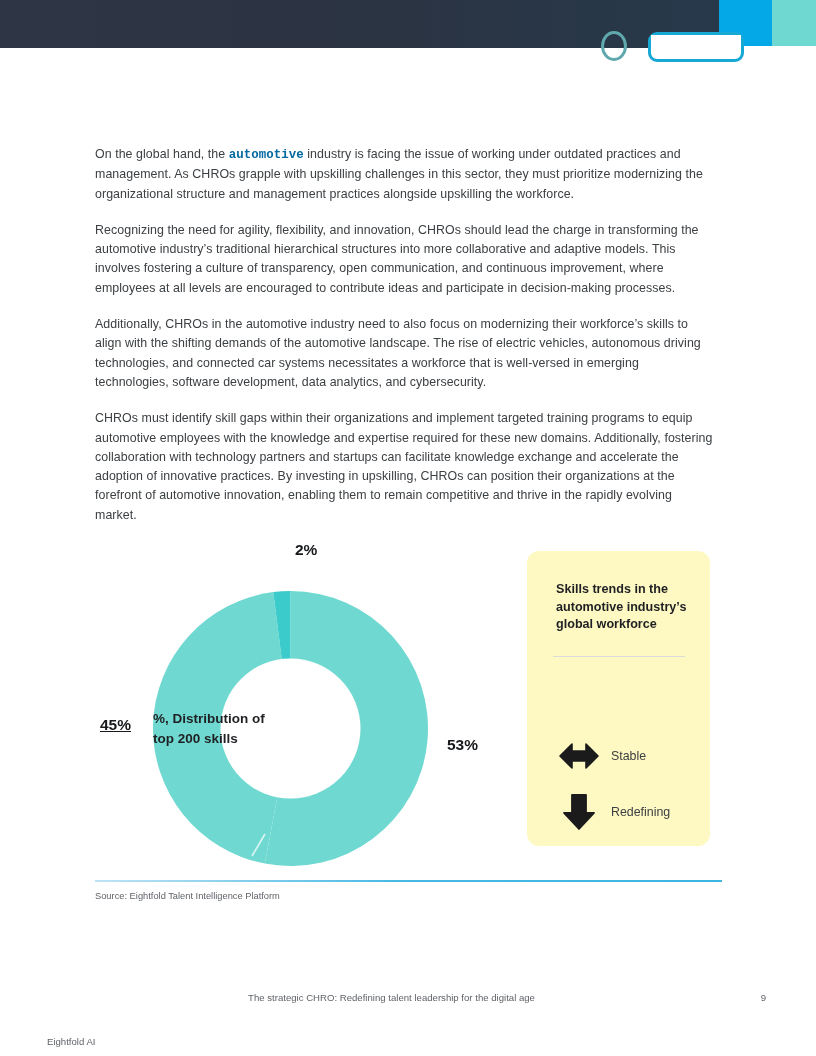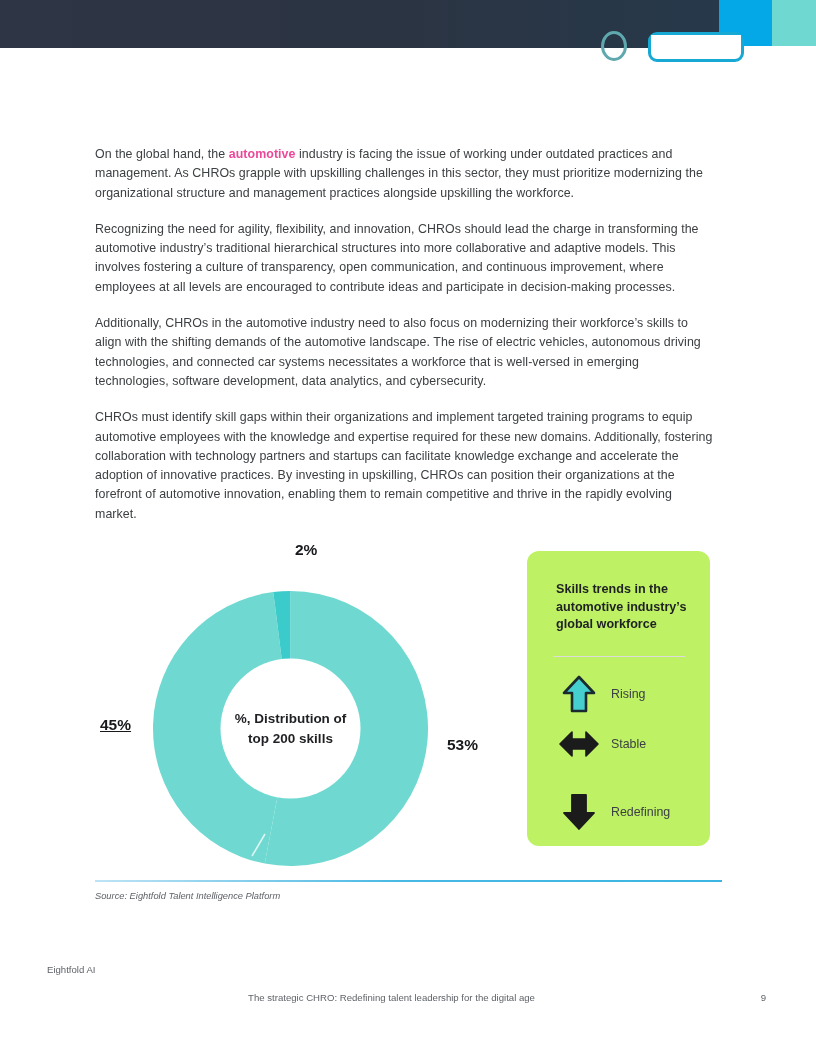--- a/index.html
+++ b/index.html
@@ -74,21 +74,21 @@
     top: 145px;
     width: 620px;
   }
   .para {
     font-size: 12.4px;
     line-height: 19.3px;
     color: #3c4043;
     margin: 0 0 17px 0;
     letter-spacing: 0.005em;
   }
-  .para b { font-weight: 700; color: #ec4899; }
+  .para b { font-weight: 700; color: #0369a1; font-family: Liberation Mono, monospace; }
 
   
   .chart-area {
     position: absolute;
     left: 0; top: 525px;
     width: 816px;
     height: 345px;
   }
   .donut-wrap {
     position: absolute;
@@ -96,21 +96,21 @@
     width: 275px; height: 275px;
   }
   .donut-svg { display: block; }
 
   .donut-center {
     position: absolute;
     left: 0; top: 0;
     width: 275px; height: 275px;
     display: flex;
     flex-direction: column;
-    align-items: center;
+    align-items: flex-start;
     justify-content: center;
     pointer-events: none;
   }
   .donut-center-line {
     font-size: 13.5px;
     font-weight: 700;
     color: #1f2023;
     line-height: 20px;
     text-align: center;
   }
@@ -123,21 +123,21 @@
   }
   .lbl-top    { left: 295px; top: 541px; }
   .lbl-left   { left: 100px; top: 716px; text-decoration: underline; }
   .lbl-right  { left: 447px; top: 716px; margin-top: 20px; }
 
   
   .legend-card {
     position: absolute;
     left: 527px; top: 551px;
     width: 183px; height: 295px;
-    background: #bef264;
+    background: #fef9c3;
     border-radius: 12px;
   }
   .legend-title {
     position: absolute;
     left: 29px; top: 30px;
     width: 135px;
     font-size: 12.6px;
     font-weight: 700;
     line-height: 17.5px;
     color: #1f2023;
@@ -150,21 +150,21 @@
   }
   .legend-row {
     position: absolute;
     left: 26px;
     width: 140px;
     height: 46px;
     display: flex;
     align-items: center;
   }
   .legend-row-0 { top: 120px; }
-  .legend-row-1 { top: 170px; text-align: right; }
+  .legend-row-1 { top: 182px; text-align: right; }
   .legend-row-2 { top: 238px; }
   .legend-icon {
     width: 52px;
     display: flex;
     align-items: center;
     justify-content: center;
   }
   .legend-label {
     font-size: 12.4px;
     color: #3c4043;
@@ -176,27 +176,26 @@
     position: absolute;
     left: 95px; top: 880px;
     width: 627px; height: 1.5px;
     background: linear-gradient(90deg, #bfe3f5 0%, #49b9e4 48%, #3cb5e2 100%);
   }
   .source-text {
     position: absolute;
     left: 95px; top: 891px;
     font-size: 9.3px;
     color: #5f6368;
-    font-style: italic;
   }
 
   
   .footer-left {
     position: absolute;
-    left: 47px; top: 964px;
+    left: 47px; top: 1036px;
     font-size: 9.6px;
     color: #5f6368;
   }
   .footer-center {
     position: absolute;
     left: 0; top: 992px;
     width: 783px;
     text-align: center;
     font-size: 9.6px;
     color: #5f6368;
@@ -247,28 +246,20 @@
 </div>
 
 <div class="lbl lbl-top">2%</div>
 <div class="lbl lbl-left">45%</div>
 <div class="lbl lbl-right">53%</div>
 
 <div class="legend-card">
   <div class="legend-title">Skills trends in the automotive industry’s global workforce</div>
   <div class="legend-divider"></div>
 
-  <div class="legend-row legend-row-0">
-    <span class="legend-icon">
-      <svg width="34" height="38" viewBox="0 0 34 38">
-        <path d="M17 2 L32 18 L24 18 L24 36 L10 36 L10 18 L2 18 Z" fill="#45cfcf" stroke="#1b2a2e" stroke-width="2.6" stroke-linejoin="round"></path>
-      </svg>
-    </span>
-    <span class="legend-label">Rising</span>
-  </div>
 
   <div class="legend-row legend-row-1">
     <span class="legend-icon">
       <svg width="42" height="30" viewBox="0 0 42 30">
         <path d="M2 15 L14 3 L14 10 L28 10 L28 3 L40 15 L28 27 L28 20 L14 20 L14 27 Z" fill="#1b1b1b" stroke="#1b1b1b" stroke-width="1.6" stroke-linejoin="round"></path>
       </svg>
     </span>
     <span class="legend-label">Stable</span>
   </div>
 

